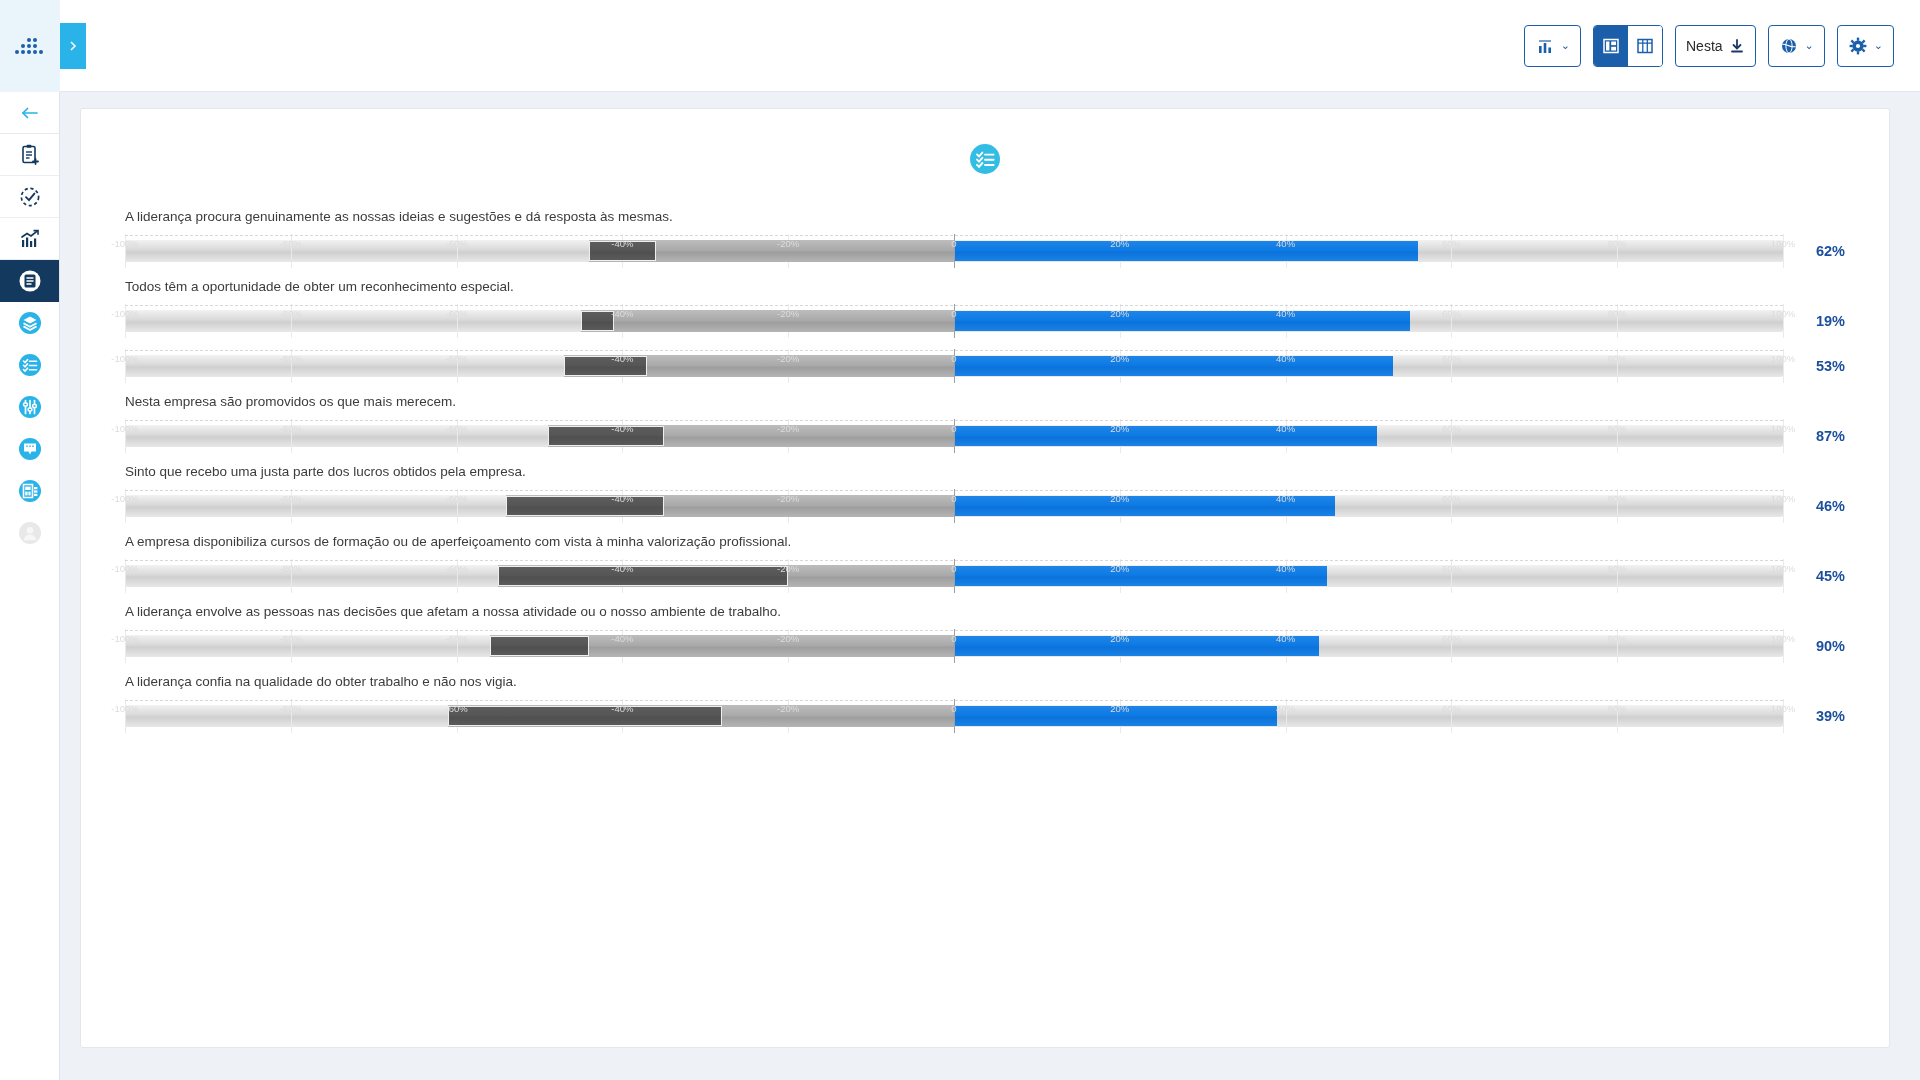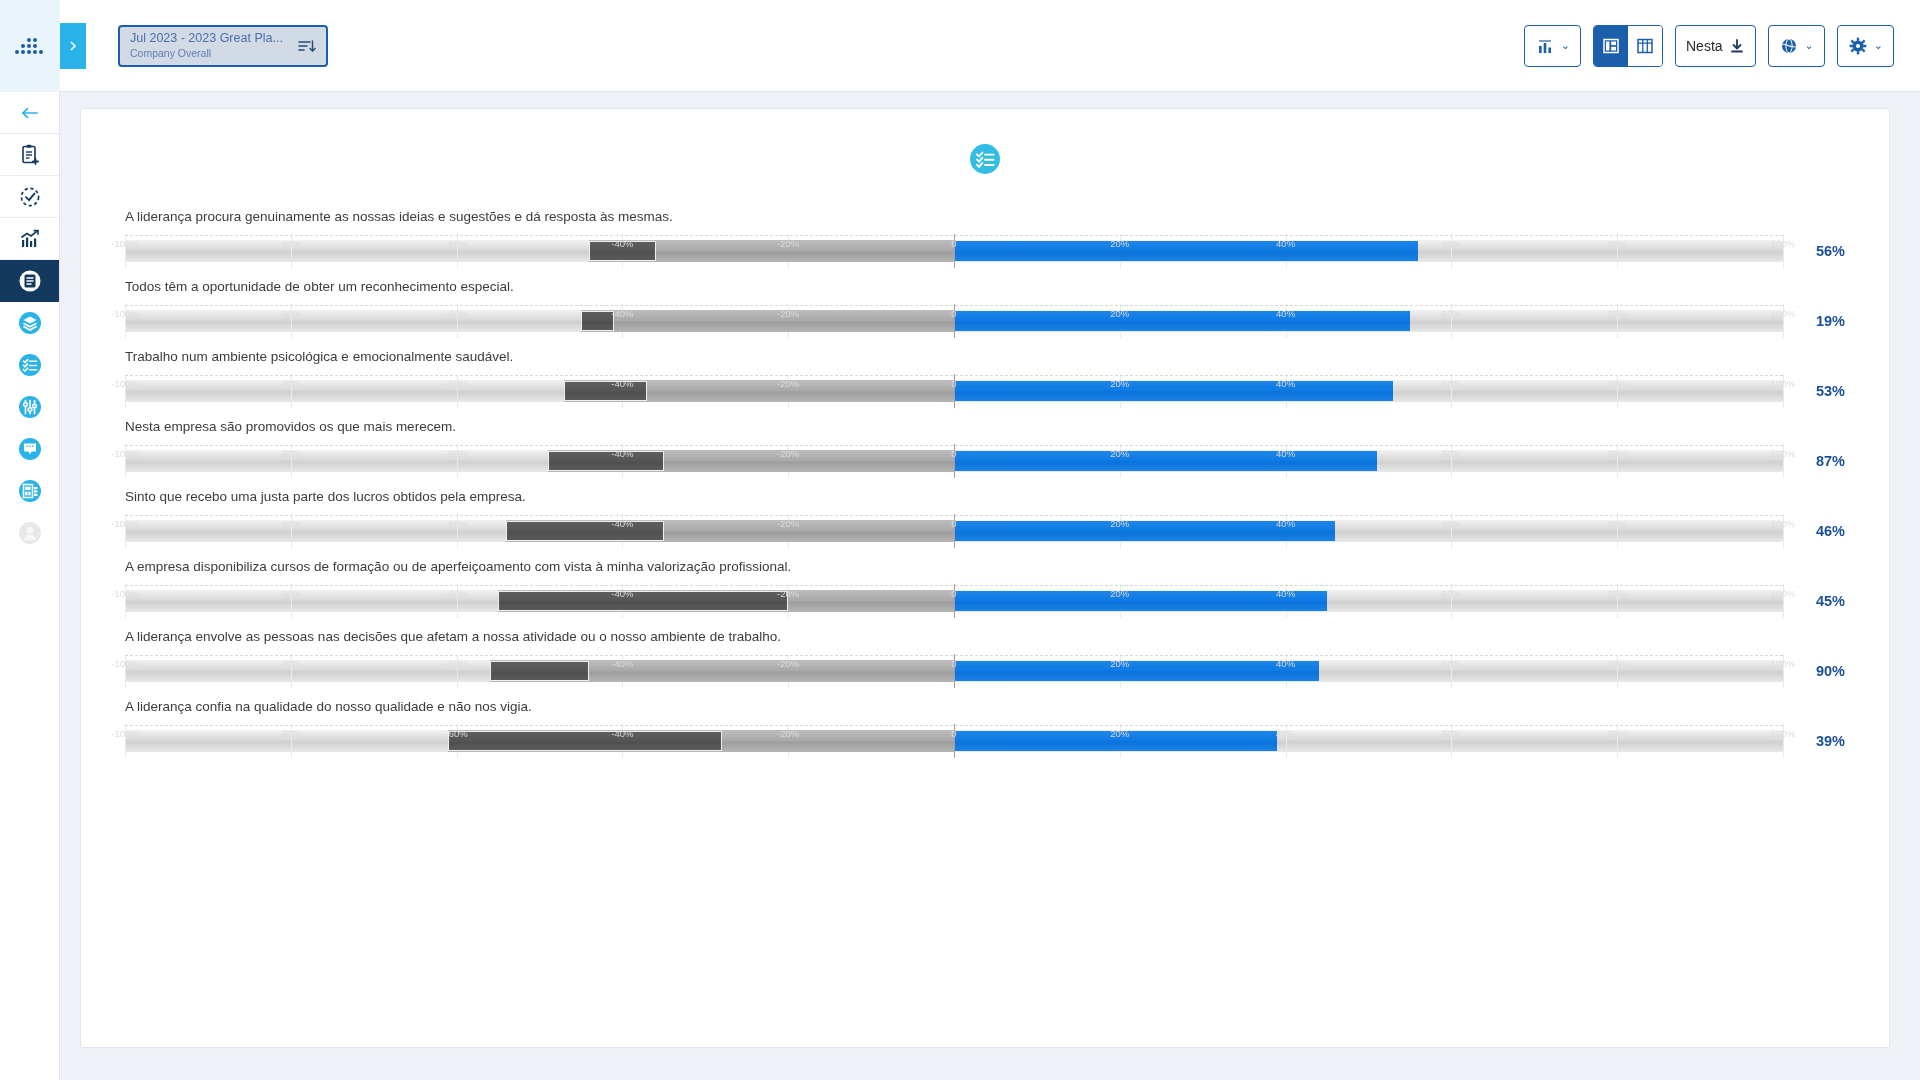--- a/index.html
+++ b/index.html
@@ -158,35 +158,20 @@
           <circle cx="22" cy="5" r="2"></circle>
       </g>
     </svg>
   </div>
   <div class="rail-toggle">
     <svg width="12" height="12" viewBox="0 0 12 12">
       <path d="M4 2 L8 6 L4 10" stroke="#fff" stroke-width="1.6" fill="none"></path>
     </svg>
   </div>
 
-  <div class="period-select">
-    <div class="period-texts">
-      <div class="period-title">Jul 2023 - 2023 Great Pla...</div>
-      <div class="period-sub">Company Overall</div>
-    </div>
-    <svg class="sort-ico" viewBox="0 0 20 20">
-      <g stroke="#2a4b7c" stroke-width="1.5" fill="none" stroke-linecap="round">
-        <path d="M3 6 H14"></path>
-          <path d="M3 10 H11"></path>
-          <path d="M3 14 H8"></path>
-        <path d="M16.5 5 V15"></path>
-          <path d="M14 12.5 L16.5 15 L19 12.5"></path>
-      </g>
-    </svg>
-  </div>
 
   <div class="spacer"></div>
 
   <div class="tools">
     <div class="tbtn">
       <svg width="20" height="20" viewBox="0 0 20 20">
         <g fill="#1b5faa">
           <rect x="4" y="10" width="2.6" height="7"></rect>
           <rect x="8.7" y="7" width="2.6" height="10"></rect>
           <rect x="13.4" y="11.5" width="2.6" height="5.5"></rect>
@@ -436,21 +421,21 @@
                 <div class="tick" style="left: 30%;">-40%</div>
                 <div class="tick" style="left: 40%;">-20%</div>
                 <div class="tick" style="left: 50%;">0</div>
                 <div class="tick" style="left: 60%;">20%</div>
                 <div class="tick" style="left: 70%;">40%</div>
                 <div class="tick" style="left: 80%;">60%</div>
                 <div class="tick" style="left: 90%;">80%</div>
                 <div class="tick" style="left: 100%;">100%</div>
               </div>
             </div>
-            <div class="pct">56%</div>
+            <div class="pct">62%</div>
           </div>
         </div>
         <div class="row">
           <div class="row-label">Todos têm a oportunidade de obter um reconhecimento especial.</div>
           <div class="row-body">
             <div class="track-wrap">
               <div class="track"></div>
               <div class="gridline" style="left: 0%;"></div>
               <div class="gridline" style="left: 10%;"></div>
               <div class="gridline" style="left: 20%;"></div>
@@ -476,21 +461,20 @@
                 <div class="tick" style="left: 70%;">40%</div>
                 <div class="tick" style="left: 80%;">60%</div>
                 <div class="tick" style="left: 90%;">80%</div>
                 <div class="tick" style="left: 100%;">100%</div>
               </div>
             </div>
             <div class="pct">19%</div>
           </div>
         </div>
         <div class="row">
-          <div class="row-label">Trabalho num ambiente psicológica e emocionalmente saudável.</div>
           <div class="row-body">
             <div class="track-wrap">
               <div class="track"></div>
               <div class="gridline" style="left: 0%;"></div>
               <div class="gridline" style="left: 10%;"></div>
               <div class="gridline" style="left: 20%;"></div>
               <div class="gridline" style="left: 30%;"></div>
               <div class="gridline" style="left: 40%;"></div>
               <div class="gridline" style="left: 60%;"></div>
               <div class="gridline" style="left: 70%;"></div>
@@ -656,21 +640,21 @@
                 <div class="tick" style="left: 70%;">40%</div>
                 <div class="tick" style="left: 80%;">60%</div>
                 <div class="tick" style="left: 90%;">80%</div>
                 <div class="tick" style="left: 100%;">100%</div>
               </div>
             </div>
             <div class="pct">90%</div>
           </div>
         </div>
         <div class="row">
-          <div class="row-label">A liderança confia na qualidade do nosso qualidade e não nos vigia.</div>
+          <div class="row-label">A liderança confia na qualidade do obter trabalho e não nos vigia.</div>
           <div class="row-body">
             <div class="track-wrap">
               <div class="track"></div>
               <div class="gridline" style="left: 0%;"></div>
               <div class="gridline" style="left: 10%;"></div>
               <div class="gridline" style="left: 20%;"></div>
               <div class="gridline" style="left: 30%;"></div>
               <div class="gridline" style="left: 40%;"></div>
               <div class="gridline" style="left: 60%;"></div>
               <div class="gridline" style="left: 70%;"></div>

